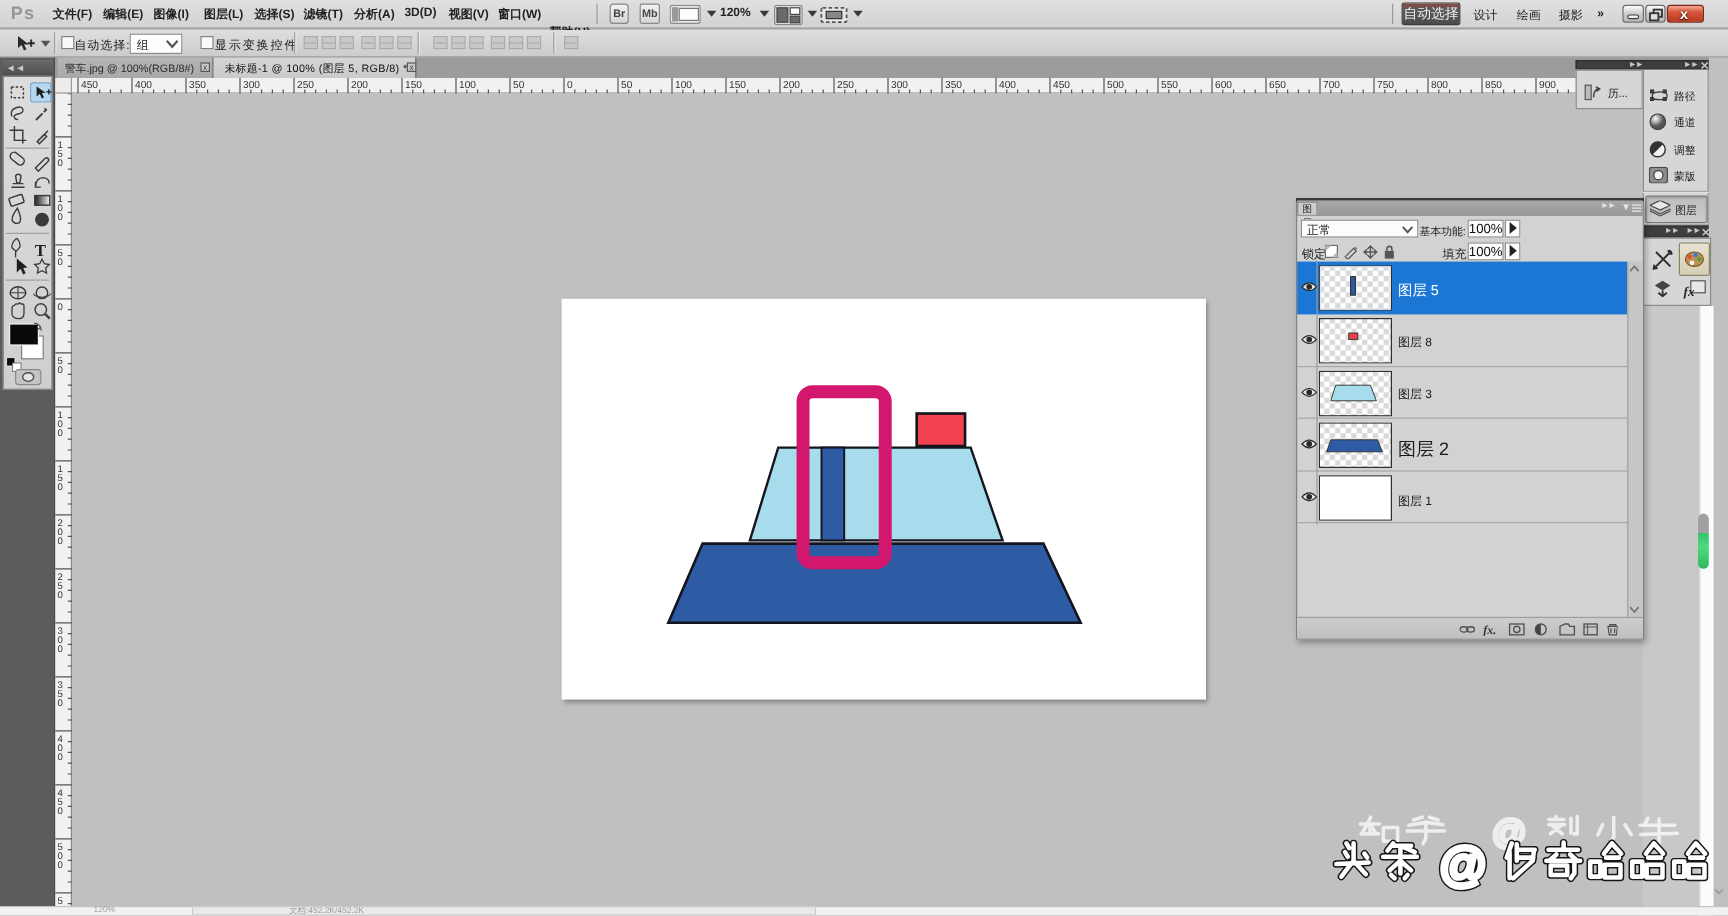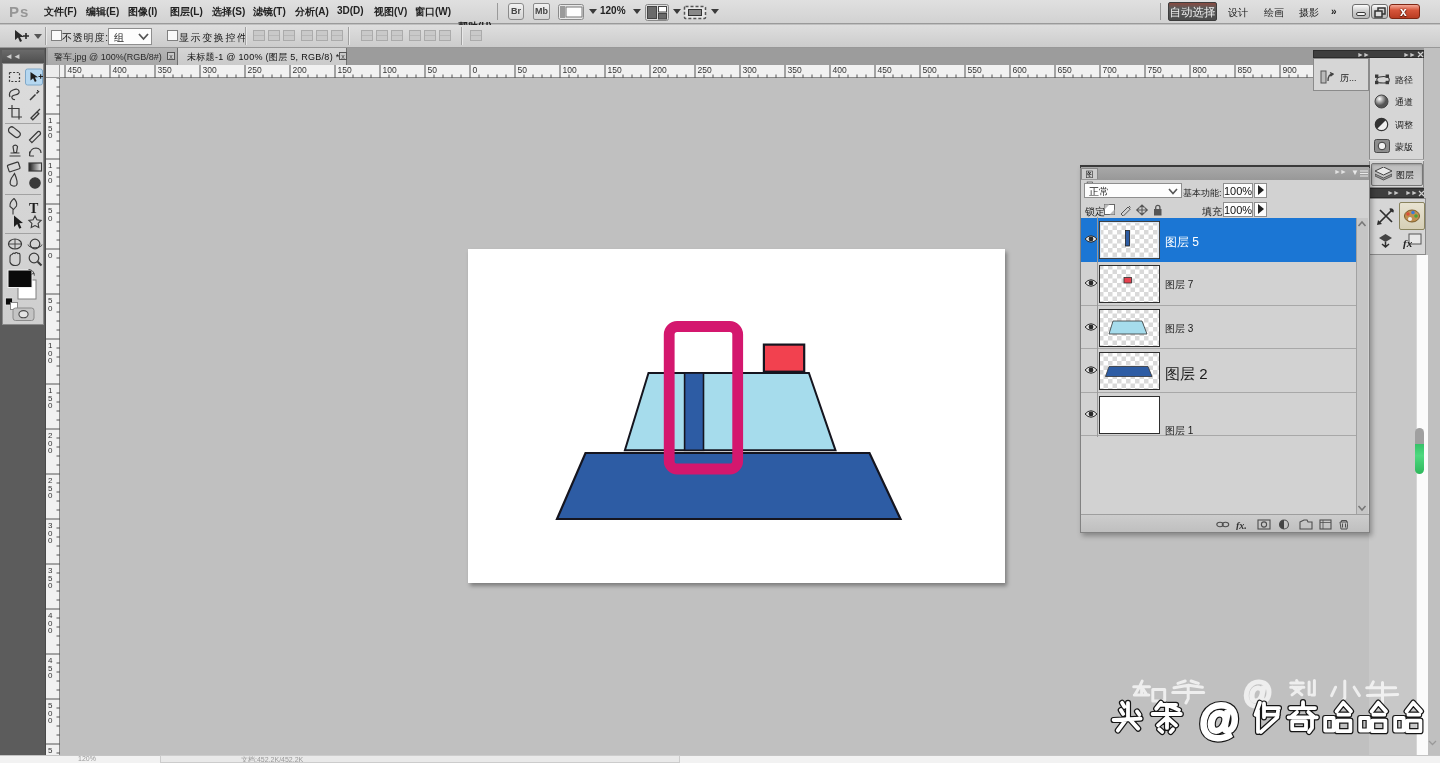--- a/index.html
+++ b/index.html
@@ -102,21 +102,21 @@
 
 <div class="abs" id="optbar"></div>
 <div id="optitems">
 <svg class="abs" style="left:13px;top:29px" width="18" height="15" viewBox="0 0 18 15">
       <path d="M2 1 L2 11 L5 8.5 L7 13 L9 12 L7 8 L11 8 Z" fill="#2a2a2a"></path>
       <path d="M13 4 v6 M10 7 h6" stroke="#2a2a2a" stroke-width="1.6"></path>
     </svg>
 <span class="dropt" style="left:34px;top:34px;border-top-color:#555"></span>
 <span class="abs vsep" style="left:45px;top:27px"></span>
 <span class="abs cb" style="left:51px;top:30px"></span>
-<span class="abs lbl" style="left:62px;top:31px;font-size:10px;letter-spacing:0.8px;position:absolute;color:#1a1a1a">不透明度:</span>
+<span class="abs lbl" style="left:62px;top:31px;font-size:10px;letter-spacing:0.8px;position:absolute;color:#1a1a1a">自动选择:</span>
 <span class="abs" style="left:108px;top:28px;width:44px;height:17px;background:#fdfdfd;border:1px solid #8e8e8e"></span>
 <span class="abs lbl" style="left:114px;top:31px;font-size:10px;position:absolute;color:#1a1a1a">组</span>
 <svg class="abs" style="left:138px;top:33px" width="11" height="8">
       <path d="M1 1 L5.5 6 L10 1" fill="none" stroke="#555" stroke-width="1.8"></path>
     </svg>
 <span class="abs cb" style="left:167px;top:30px"></span>
 <span class="abs lbl" style="left:179px;top:31px;font-size:10px;letter-spacing:1.6px;position:absolute;color:#1a1a1a">显示变换控件</span>
 <span class="abs vsep" style="left:245px;top:27px"></span>
 <span class="abs gicon" style="left:253px;top:30px"></span>
 <span class="abs gicon" style="left:268px;top:30px"></span>
@@ -690,21 +690,21 @@
       <defs>
         <pattern id="ck4" width="9" height="9" patternUnits="userSpaceOnUse">
           <rect width="9" height="9" fill="#ffffff"></rect>
           <rect width="4.5" height="4.5" fill="#d9d9d9"></rect>
           <rect x="4.5" y="4.5" width="4.5" height="4.5" fill="#d9d9d9"></rect>
         </pattern>
       </defs>
       <rect x="0.5" y="0.5" width="60" height="37" fill="url(#ck4)" stroke="#2e2e2e"></rect>
       <rect x="25" y="12.5" width="7.5" height="5.5" fill="#e8404e" stroke="#333" stroke-width="0.8"></rect>
     </svg>
-    <div class="abs" style="left:1165px;top:278px;font-size:10px;color:#1a1a1a">图层 7</div>
+    <div class="abs" style="left:1165px;top:278px;font-size:10px;color:#1a1a1a">图层 8</div>
     <svg class="abs" style="left:1084px;top:322px" width="14" height="10" viewBox="0 0 14 10">
       <path d="M1 5 Q7 -1.5 13 5 Q7 11.5 1 5 Z" fill="#e8e8e8" stroke="#2a2a2a" stroke-width="1"></path>
       <circle cx="7" cy="5" r="2.4" fill="#2a2a2a"></circle>
     </svg>
     <svg class="abs" style="left:1099px;top:309px" width="61" height="38" viewBox="0 0 61 38">
       <defs>
         <pattern id="ck3" width="9" height="9" patternUnits="userSpaceOnUse">
           <rect width="9" height="9" fill="#ffffff"></rect>
           <rect width="4.5" height="4.5" fill="#d9d9d9"></rect>
           <rect x="4.5" y="4.5" width="4.5" height="4.5" fill="#d9d9d9"></rect>
@@ -730,21 +730,21 @@
       <polygon points="10,14.5 49,14.5 53,24.5 6.5,24.5" fill="#2d5ca4" stroke="#333" stroke-width="0.8"></polygon>
     </svg>
     <div class="abs" style="left:1165px;top:365px;font-size:15px;color:#1a1a1a">图层 2</div>
     <svg class="abs" style="left:1084px;top:409px" width="14" height="10" viewBox="0 0 14 10">
       <path d="M1 5 Q7 -1.5 13 5 Q7 11.5 1 5 Z" fill="#e8e8e8" stroke="#2a2a2a" stroke-width="1"></path>
       <circle cx="7" cy="5" r="2.4" fill="#2a2a2a"></circle>
     </svg>
     <svg class="abs" style="left:1099px;top:396px" width="61" height="38" viewBox="0 0 61 38">
       <rect x="0.5" y="0.5" width="60" height="37" fill="#ffffff" stroke="#2e2e2e"></rect>
     </svg>
-    <div class="abs" style="left:1165px;top:424px;font-size:10px;color:#1a1a1a">图层 1</div>
+    <div class="abs" style="left:1165px;top:411px;font-size:10px;color:#1a1a1a">图层 1</div>
     <div class="abs" style="left:1356px;top:218px;width:12px;height:296px;background:#c6c6c6;border-left:1px solid #a2a2a2"></div>
     <svg class="abs" style="left:1357px;top:220px" width="10" height="8">
       <path d="M1.5 6 L5 2 L8.5 6" fill="none" stroke="#777" stroke-width="1.5"></path>
     </svg>
     <svg class="abs" style="left:1357px;top:504px" width="10" height="8">
       <path d="M1.5 2 L5 6 L8.5 2" fill="none" stroke="#777" stroke-width="1.5"></path>
     </svg>
     <div class="abs" style="left:1081px;top:514px;width:288px;height:18px;background:linear-gradient(#cdcdcd,#bfbfbf);border-top:1px solid #9e9e9e"></div>
     <svg class="abs" style="left:1216px;top:519px" width="132" height="11" viewBox="0 0 132 11">
       <g stroke="#4f4f4f" fill="none" stroke-width="1.1">

